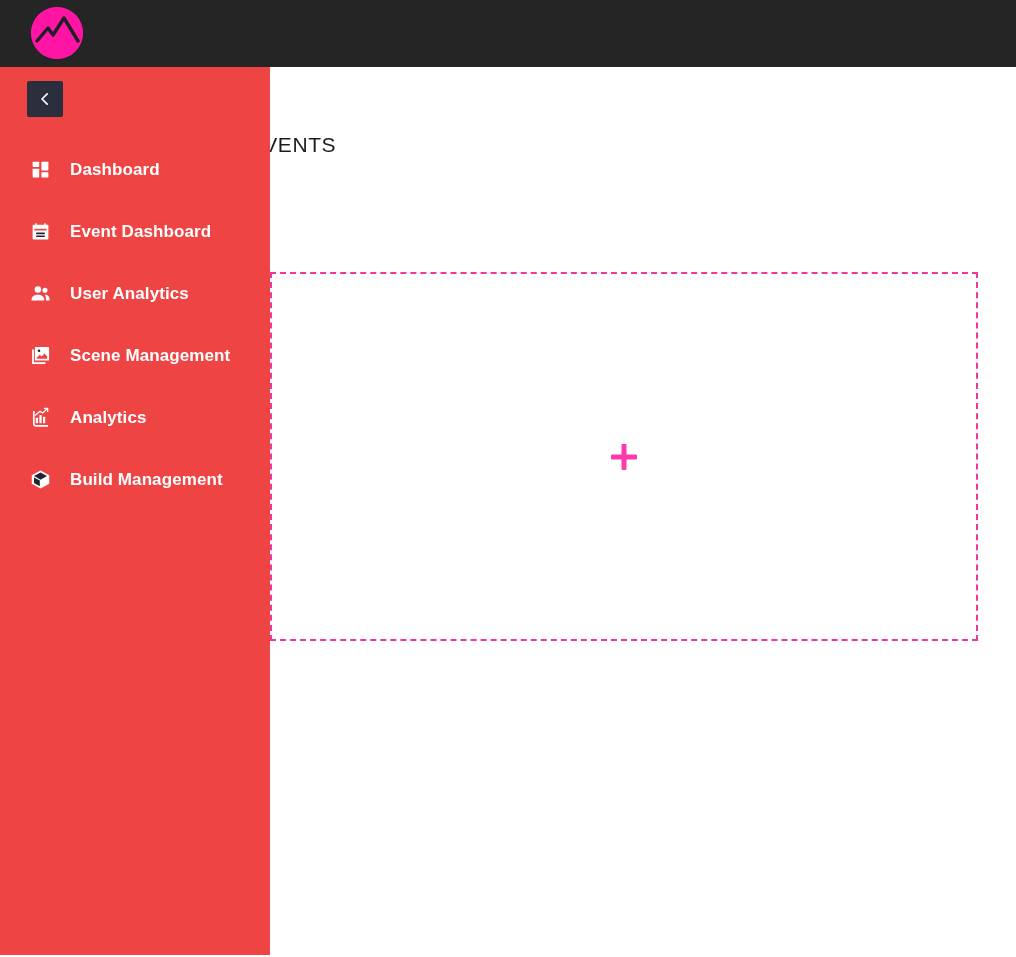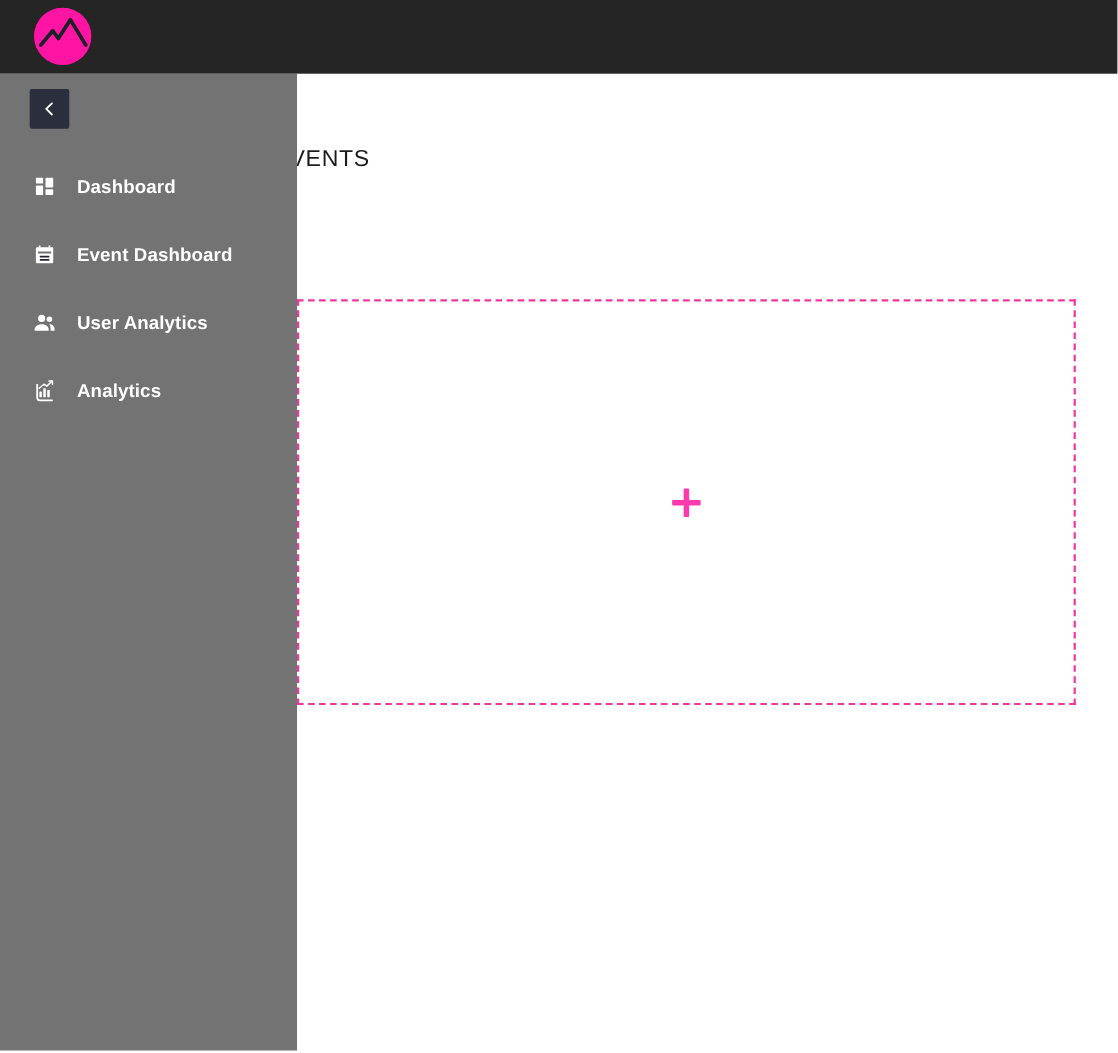--- a/index.html
+++ b/index.html
@@ -42,21 +42,21 @@
   }
   .logo svg { display: block; width: 52px; height: 52px; }
 
   
   .sidebar {
     position: absolute;
     top: 67px;
     left: 0;
     width: 270px;
     height: 888px;
-    background: #737373;
+    background: #ef4444;
     z-index: 25;
     padding-top: 14px;
   }
 
   .collapse-btn {
     position: absolute;
     left: 27px;
     top: 14px;
     width: 36px;
     height: 36px;
@@ -255,33 +255,53 @@
           <svg viewBox="0 0 24 24" xmlns="http://www.w3.org/2000/svg" aria-hidden="true">
             <circle cx="9" cy="7.4" r="3.7"></circle>
             <circle cx="17.1" cy="8.2" r="2.9"></circle>
             <path d="M1.7 19.2c0-3.6 3.3-5.8 7.3-5.8s7.3 2.2 7.3 5.8v.9H1.7v-.9z"></path>
             <path d="M17 13.1c3.2.2 5.4 2.2 5.4 5.1v1.9h-4.1v-1.9c0-2-.5-3.7-1.3-5.1z"></path>
           </svg>
         </span>
         <span class="nav-label">User Analytics</span>
       </a>
 
+      <a class="nav-item">
+        <span class="nav-icon">
+          <svg viewBox="0 0 24 24" xmlns="http://www.w3.org/2000/svg" aria-hidden="true">
+            <path d="M2.4 5.2h2.1v14.4h13.2v2.1H2.4V5.2z"></path>
+            <path d="M6.6 2.2h14.2a1 1 0 0 1 1 1v13.6a1 1 0 0 1-1 1H6.6a1 1 0 0 1-1-1V3.2a1 1 0 0 1 1-1zm1.1 13.4h12V13l-3.2-3.4-3.3 3.6-2-2-3.5 3.3v1.1z"></path>
+            <circle cx="10.3" cy="6.6" r="1.5" fill="#212430"></circle>
+          </svg>
+        </span>
+        <span class="nav-label">Scene Management</span>
+      </a>
 
 
       <a class="nav-item">
         <span class="nav-icon">
           <svg viewBox="0 0 24 24" xmlns="http://www.w3.org/2000/svg" aria-hidden="true">
             <path d="M3.4 4.6h1.9v14.2a1.9 1.9 0 0 0 1.9 1.9h13.4v1.9H7.2A3.8 3.8 0 0 1 3.4 18.8V4.6z"></path>
             <rect x="6.6" y="12.4" width="2.6" height="6.1" rx="0.5"></rect>
             <rect x="10.7" y="9.2" width="2.6" height="9.3" rx="0.5"></rect>
             <rect x="14.8" y="11" width="2.6" height="7.5" rx="0.5"></rect>
             <path d="M6.4 9.1 L11.4 4.9 L14.4 6.9 L19.6 1.9" fill="none" stroke="#ffffff" stroke-width="1.5" stroke-linecap="round" stroke-linejoin="round"></path>
             <path d="M16.6 1.6h3.6v3.6" fill="none" stroke="#ffffff" stroke-width="1.5" stroke-linecap="round" stroke-linejoin="round"></path>
           </svg>
         </span>
         <span class="nav-label">Analytics</span>
       </a>
 
+      <a class="nav-item">
+        <span class="nav-icon">
+          <svg viewBox="0 0 24 24" xmlns="http://www.w3.org/2000/svg" aria-hidden="true">
+            <path d="M12 1.6 22 7.1v9.8L12 22.4 2 16.9V7.1L12 1.6z"></path>
+            <path d="M12 4.1 19.4 8.1 12 12.2 4.6 8.1 12 4.1z" fill="#212430"></path>
+            <path d="M4.6 9.6 11.2 13.2v6.5L4.6 16.1V9.6z" fill="#212430"></path>
+          </svg>
+        </span>
+        <span class="nav-label">Build Management</span>
+      </a>
 
     </div>
   </aside>
 
 </div>
 
 </body></html>

